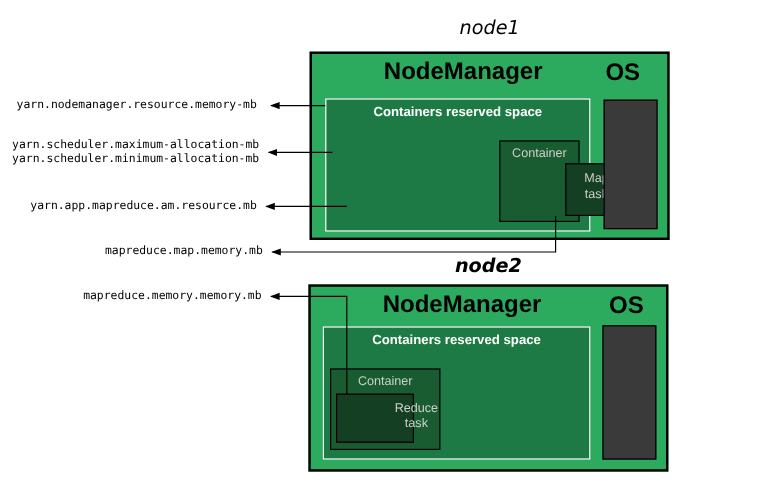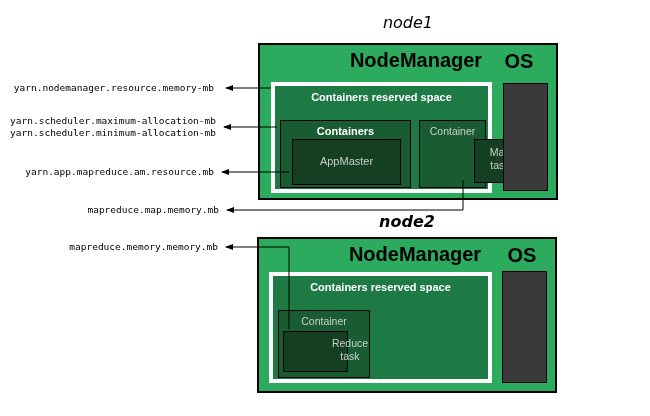--- a/index.html
+++ b/index.html
@@ -55,38 +55,37 @@
   #n2-box { left: 257px; top: 237px; width: 300px; height: 156px; }
 
   .nm-label {
     position: absolute;
     left: 0; top: 4px;
     width: 252px;
     text-align: center;
     font-size: 20px;
     font-weight: 700;
     color: #000;
-    margin-left: 30px;
   }
   .os-label {
     position: absolute;
     top: 5px;
     width: 50px;
     text-align: center;
     font-size: 20px;
     font-weight: 700;
     color: #000;
   }
   #n1-os-label { left: 234px; }
   #n2-os-label { left: 238px; }
 
   .reserved-box {
     position: absolute;
     background: var(--reserved-green, #1e7a45);
-    border: 4px solid #ffffff;
+    border: 1px solid #ffffff;
     text-decoration: underline;
   }
   #n1-reserved { left: 11px; top: 37px; width: 221px; height: 111px; }
   #n2-reserved { left: 10px; top: 33px; width: 223px; height: 111px; }
 
   .reserved-label {
     position: absolute;
     left: 0; top: 5px;
     width: 100%;
     text-align: center;
@@ -173,26 +172,20 @@
   <div class="param" id="p5">mapreduce.memory.memory.mb</div>
 
   <div class="node-title" id="n1-title">node1</div>
   <div class="node-box" id="n1-box">
     <div class="nm-label">NodeManager</div>
     <div class="os-label" id="n1-os-label">OS</div>
 
     <div class="reserved-box" id="n1-reserved">
       <div class="reserved-label">Containers reserved space</div>
 
-      <div class="container-box" id="n1-containers">
-        <div class="containers-label">Containers</div>
-        <div class="task-box" id="n1-appmaster">
-          <span>AppMaster</span>
-        </div>
-      </div>
 
       <div class="container-box" id="n1-container">
         <div class="container-label">Container</div>
         <div class="task-box" id="n1-maptask">
           <span class="wrap-2line">Map task</span>
         </div>
       </div>
     </div>
 
     <div class="os-rect" id="n1-os"></div>

